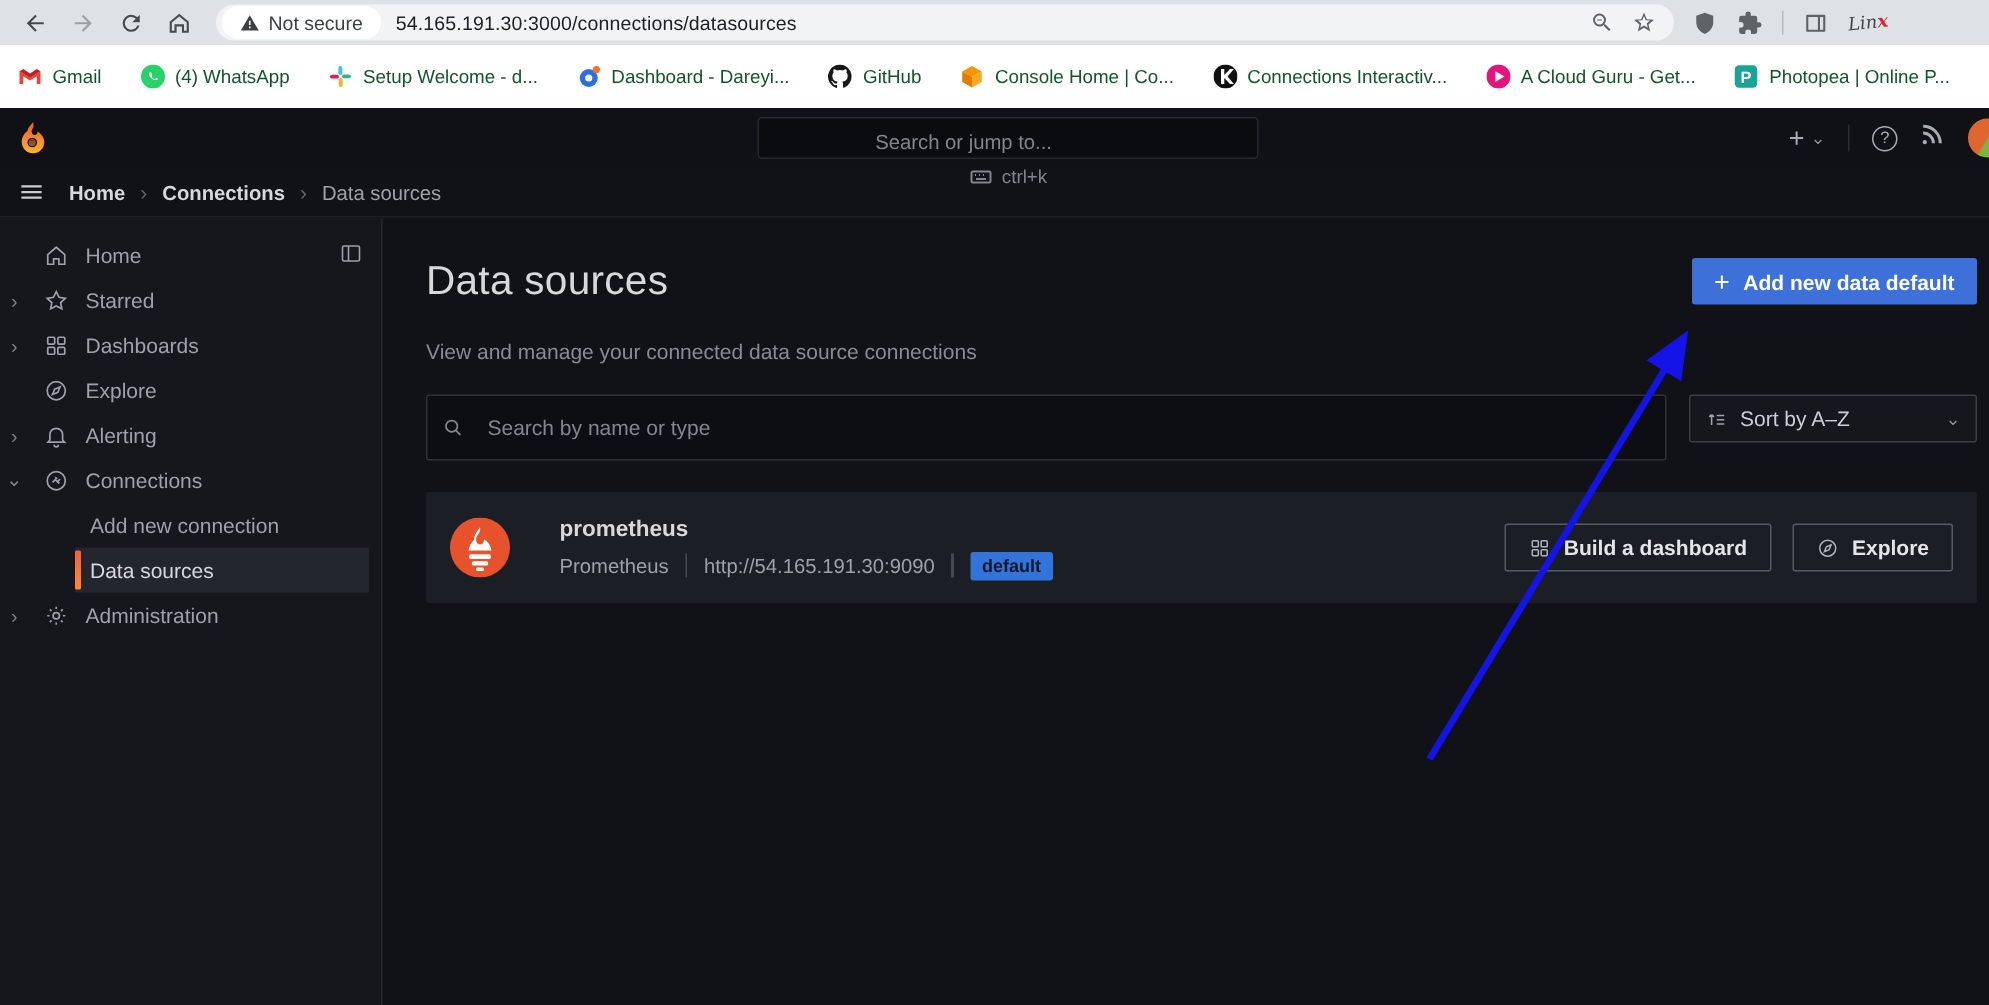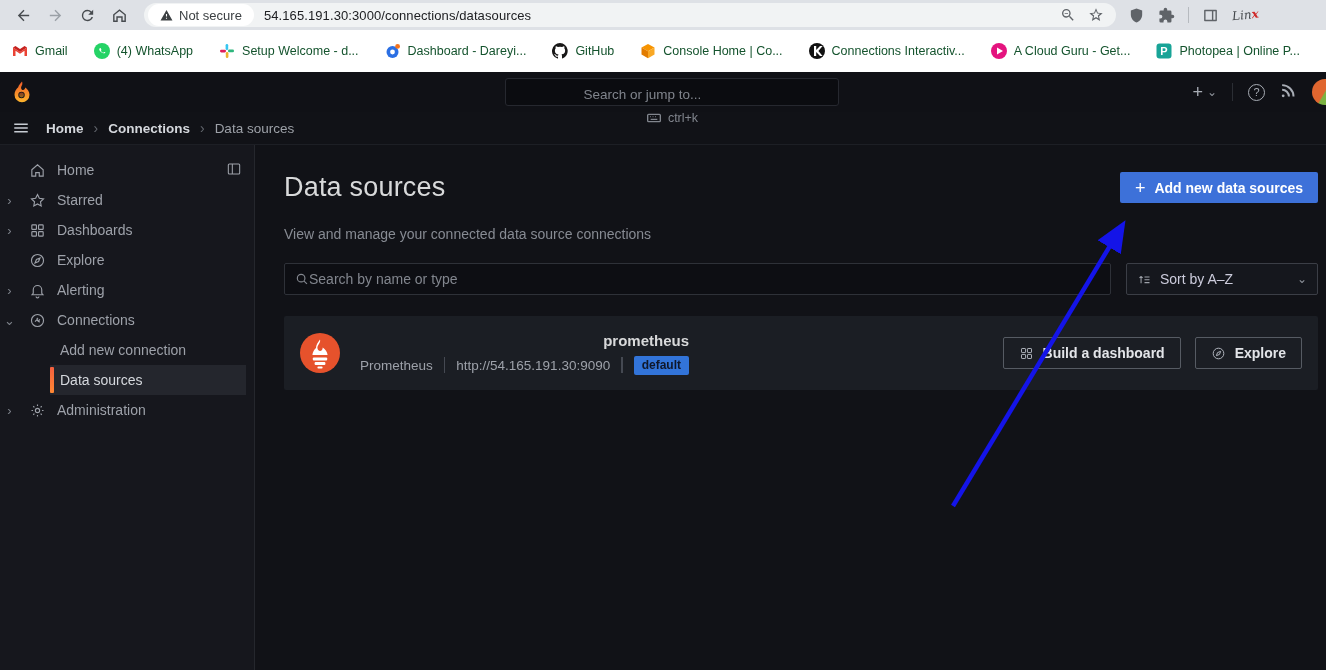--- a/index.html
+++ b/index.html
@@ -72,31 +72,31 @@
   .sb-child.active { background:#24262d; color:#d5d8dd; }
   .sb-child.active::before { content:""; position:absolute; left:0; top:2px; bottom:2px; width:4px; border-radius:1px; background:linear-gradient(180deg,#f55f3e,#ff8833); }
 
   .main { flex:1; padding:27px 8px 0 29px; position:relative; }
   .page-head { display:flex; align-items:flex-start; }
   .page-title { font-size:27px; font-weight:500; color:#d8d9da; letter-spacing:.2px; }
   .add-btn { margin-left:auto; height:31px; background:#3d71d9; border:none; border-radius:2px; color:#fff; font-size:14px; font-weight:600; font-family:inherit; display:flex; align-items:center; gap:9px; padding:0 15px; cursor:pointer; }
   .add-btn .plus-glyph { font-weight:400; color:#fff; }
   .page-subtitle { margin-top:23px; font-size:14px; color:#878b93; }
   .controls { display:flex; margin-top:21px; gap:15px; }
-  .ds-search { flex:1; height:32px; background:#0d0e13; border:1px solid #2e3138; border-radius:2px; display:flex; align-items:center; gap:0; padding:0 10px; }
+  .ds-search { flex:1; height:44px; background:#0d0e13; border:1px solid #2e3138; border-radius:2px; display:flex; align-items:center; gap:16px; padding:0 10px; }
   .ds-search svg { width:14px; height:14px; stroke:#82868e; fill:none; stroke-width:2; }
   .ds-search input { flex:1; background:transparent; border:none; outline:none; color:#ccccdc; font-size:14px; font-family:inherit; }
   .ds-search input::placeholder { color:#82868e; }
   .sort-box { width:192px; height:32px; background:#15171d; border:1px solid #3b3e46; border-radius:2px; display:flex; align-items:center; gap:8px; padding:0 10px; color:#ccccdc; font-size:14px; cursor:pointer; flex:none; }
   .sort-box svg { width:15px; height:15px; stroke:#9da1a9; fill:none; stroke-width:1.7; }
   .sort-box .caret { margin-left:auto; }
 
   .ds-card { margin-top:21px; height:74px; background:#1b1e24; border-radius:2px; display:flex; align-items:center; padding:0 16px; }
   .ds-logo { width:40px; height:40px; flex:none; cursor:pointer; }
-  .ds-info { margin-left:20px;text-align:right; }
+  .ds-info { margin-left:33px; }
   .ds-name { font-size:15px; font-weight:700; color:#d8d9da; cursor:pointer; }
   .ds-meta { margin-top:7px; display:flex; align-items:center; gap:11px; font-size:13.5px; color:#9da1a9; }
   .meta-sep { width:1.5px; height:16px; background:#454952; }
   .badge { background:#3274d9; color:#0f172a; font-size:12px; font-weight:700; padding:2.5px 8px; border-radius:2px; }
   .ds-actions { margin-left:auto; display:flex; gap:14px; }
   .sec-btn { height:32px; background:transparent; border:1px solid #565b63; border-radius:2px; color:#e3e5e9; font-size:14px; font-weight:600; font-family:inherit; display:flex; align-items:center; gap:9px; padding:0 15px; cursor:pointer; }
   .sec-btn svg { width:15px; height:15px; stroke:#aeb3bb; fill:none; stroke-width:1.6; }
 
   .arrow-overlay { position:absolute; left:0; top:0; pointer-events:none; z-index:50; }
 </style>
@@ -386,21 +386,21 @@
           </span>
         <span class="sb-label">Administration</span>
       </div>
     </aside>
 
     <main class="main">
       <div class="page-head">
         <h1 class="page-title">Data sources</h1>
         <button class="add-btn">
           <span class="plus-glyph">+</span>
-          <span>Add new data sources</span>
+          <span>Add new data default</span>
         </button>
       </div>
       <p class="page-subtitle">View and manage your connected data source connections</p>
 
       <div class="controls">
         <div class="ds-search">
           <svg viewBox="0 0 24 24">
               <circle cx="10.5" cy="10.5" r="6.5"></circle>
               <path d="m15.5 15.5 5 5"></path>
             </svg>

